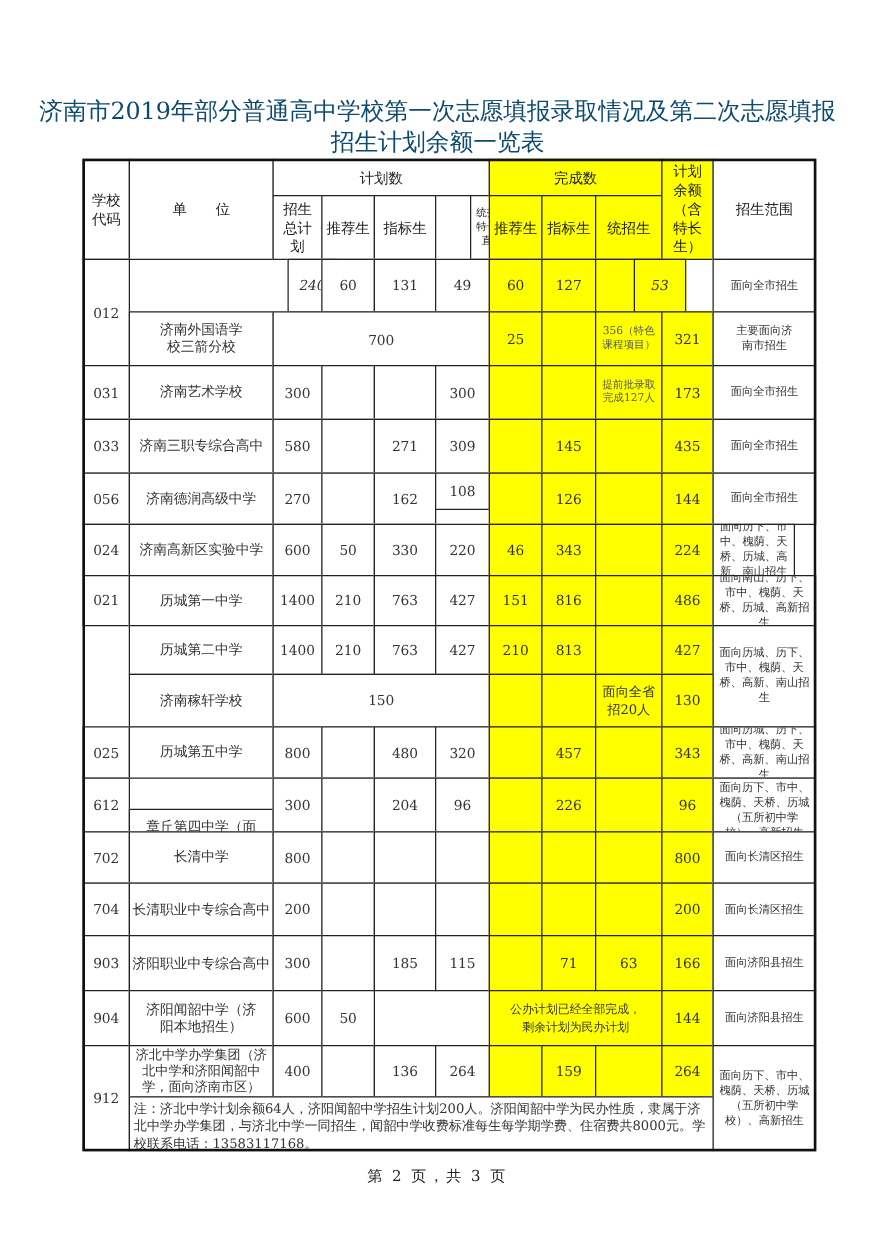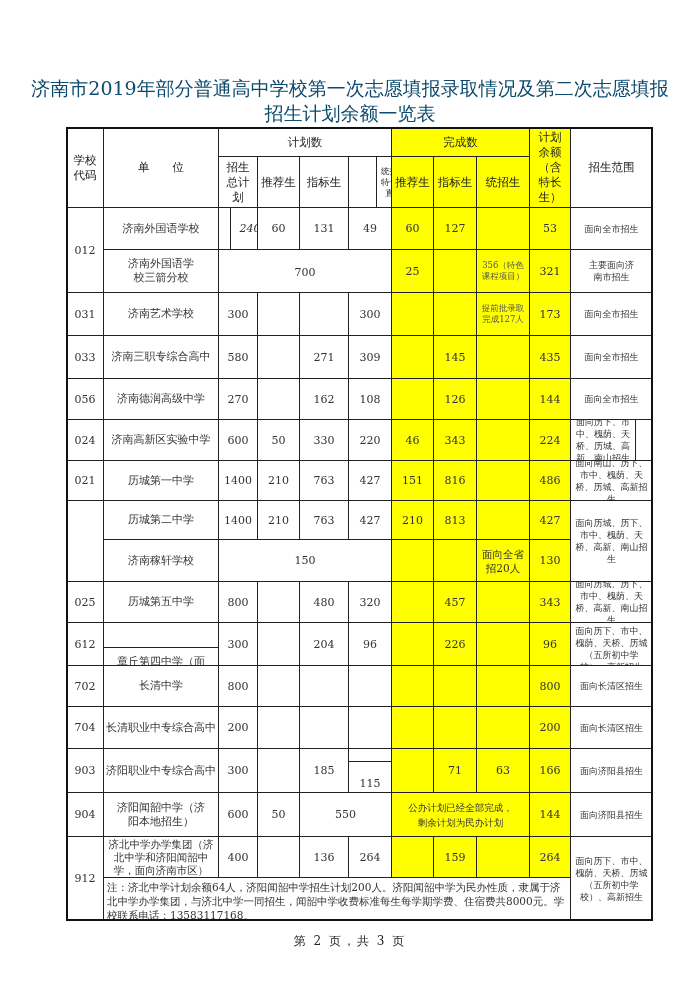--- a/index.html
+++ b/index.html
@@ -43,29 +43,28 @@
   <div class="cell hdr" style="left:299px;top:156px;width:50px;height:52px;">指标生</div>
   <div class="cell hdr small" style="left:348px;top:156px;width:44px;height:52px;padding:0 3px;">统招生、特长生、直升生</div>
   <div class="cell hdr y" style="left:391px;top:127px;width:139px;height:30px;">完成数</div>
   <div class="cell hdr y" style="left:391px;top:156px;width:43px;height:52px;">推荐生</div>
   <div class="cell hdr y" style="left:433px;top:156px;width:44px;height:52px;">指标生</div>
   <div class="cell hdr y" style="left:476px;top:156px;width:54px;height:52px;">统招生</div>
   <div class="cell hdr y" style="left:529px;top:127px;width:42px;height:81px;padding:0 3px;">计划余额（含特长生）</div>
   <div class="cell hdr" style="left:570px;top:127px;width:83px;height:81px;">招生范围</div>
 
   <div class="cell num" style="left:66px;top:207px;width:38px;height:86px;">012</div>
-  <div class="cell name" style="left:103px;top:207px;width:116px;height:43px;">济南外国语学校</div>
   <div class="cell num" style="left:230px;top:207px;width:40px;height:43px;font-style:italic;">240</div>
   <div class="cell num" style="left:257px;top:207px;width:43px;height:43px;">60</div>
   <div class="cell num" style="left:299px;top:207px;width:50px;height:43px;">131</div>
   <div class="cell num" style="left:348px;top:207px;width:44px;height:43px;">49</div>
   <div class="cell num y" style="left:391px;top:207px;width:43px;height:43px;">60</div>
   <div class="cell num y" style="left:433px;top:207px;width:44px;height:43px;">127</div>
   <div class="cell num y" style="left:476px;top:207px;width:54px;height:43px;"></div>
-  <div class="cell num y" style="left:529px;top:207px;width:42px;height:43px;">53</div>
+  <div class="cell num y" style="left:507px;top:207px;width:42px;height:43px;font-style:italic;">53</div>
   <div class="cell scope" style="left:570px;top:207px;width:83px;height:43px;">面向全市招生</div>
 
   <div class="cell name" style="left:103px;top:249px;width:116px;height:44px;padding:0 20px;">济南外国语学校三箭分校</div>
   <div class="cell num" style="left:218px;top:249px;width:174px;height:47px;">700</div>
   <div class="cell num y" style="left:391px;top:249px;width:43px;height:44px;">25</div>
   <div class="cell num y" style="left:433px;top:249px;width:44px;height:44px;"></div>
   <div class="cell note-s y" style="left:476px;top:249px;width:54px;height:44px;padding:0 3px;">356（特色课程项目）</div>
   <div class="cell num y" style="left:529px;top:249px;width:42px;height:44px;">321</div>
   <div class="cell scope" style="left:570px;top:249px;width:83px;height:44px;padding:0 14px;">主要面向济南市招生</div>
 
@@ -91,21 +90,21 @@
   <div class="cell num y" style="left:433px;top:335px;width:44px;height:44px;">145</div>
   <div class="cell num y" style="left:476px;top:335px;width:54px;height:44px;"></div>
   <div class="cell num y" style="left:529px;top:335px;width:42px;height:44px;">435</div>
   <div class="cell scope" style="left:570px;top:335px;width:83px;height:44px;">面向全市招生</div>
 
   <div class="cell num" style="left:66px;top:378px;width:38px;height:42px;">056</div>
   <div class="cell name" style="left:103px;top:378px;width:116px;height:42px;">济南德润高级中学</div>
   <div class="cell num" style="left:218px;top:378px;width:40px;height:42px;">270</div>
   <div class="cell num" style="left:257px;top:378px;width:43px;height:42px;"></div>
   <div class="cell num" style="left:299px;top:378px;width:50px;height:42px;">162</div>
-  <div class="cell num" style="left:348px;top:378px;width:44px;height:42px;">108</div>
+  <div class="cell num" style="left:348px;top:378px;width:44px;height:30px;">108</div>
   <div class="cell num y" style="left:391px;top:378px;width:43px;height:42px;"></div>
   <div class="cell num y" style="left:433px;top:378px;width:44px;height:42px;">126</div>
   <div class="cell num y" style="left:476px;top:378px;width:54px;height:42px;"></div>
   <div class="cell num y" style="left:529px;top:378px;width:42px;height:42px;">144</div>
   <div class="cell scope" style="left:570px;top:378px;width:83px;height:42px;">面向全市招生</div>
 
   <div class="cell num" style="left:66px;top:419px;width:38px;height:42px;">024</div>
   <div class="cell name" style="left:103px;top:419px;width:116px;height:42px;">济南高新区实验中学</div>
   <div class="cell num" style="left:218px;top:419px;width:40px;height:42px;">600</div>
   <div class="cell num" style="left:257px;top:419px;width:43px;height:42px;">50</div>
@@ -193,32 +192,31 @@
   <div class="cell num y" style="left:433px;top:706px;width:44px;height:43px;"></div>
   <div class="cell num y" style="left:476px;top:706px;width:54px;height:43px;"></div>
   <div class="cell num y" style="left:529px;top:706px;width:42px;height:43px;">200</div>
   <div class="cell scope" style="left:570px;top:706px;width:83px;height:43px;">面向长清区招生</div>
 
   <div class="cell num" style="left:66px;top:748px;width:38px;height:45px;">903</div>
   <div class="cell name" style="left:103px;top:748px;width:116px;height:45px;">济阳职业中专综合高中</div>
   <div class="cell num" style="left:218px;top:748px;width:40px;height:45px;">300</div>
   <div class="cell num" style="left:257px;top:748px;width:43px;height:45px;"></div>
   <div class="cell num" style="left:299px;top:748px;width:50px;height:45px;">185</div>
-  <div class="cell num" style="left:348px;top:748px;width:44px;height:45px;margin-top:13px;">115</div>
+  <div class="cell num" style="left:348px;top:748px;width:44px;height:45px;">115</div>
   <div class="cell num y" style="left:391px;top:748px;width:43px;height:45px;"></div>
   <div class="cell num y" style="left:433px;top:748px;width:44px;height:45px;">71</div>
   <div class="cell num y" style="left:476px;top:748px;width:54px;height:45px;">63</div>
   <div class="cell num y" style="left:529px;top:748px;width:42px;height:45px;">166</div>
   <div class="cell scope" style="left:570px;top:748px;width:83px;height:45px;">面向济阳县招生</div>
 
   <div class="cell num" style="left:66px;top:792px;width:38px;height:45px;">904</div>
   <div class="cell name" style="left:103px;top:792px;width:116px;height:45px;padding:0 12px;">济阳闻韶中学（济阳本地招生）</div>
   <div class="cell num" style="left:218px;top:792px;width:40px;height:45px;">600</div>
   <div class="cell num" style="left:257px;top:792px;width:43px;height:45px;">50</div>
-  <div class="cell num" style="left:299px;top:792px;width:93px;height:45px;">550</div>
   <div class="cell y" style="left:391px;top:792px;width:139px;height:45px;font-size:9.5px;line-height:15px;padding:0 12px;color:#333;">公办计划已经全部完成，剩余计划为民办计划</div>
   <div class="cell num y" style="left:529px;top:792px;width:42px;height:45px;">144</div>
   <div class="cell scope" style="left:570px;top:792px;width:83px;height:45px;">面向济阳县招生</div>
 
   <div class="cell num" style="left:66px;top:836px;width:38px;height:85px;">912</div>
   <div class="cell name" style="left:103px;top:836px;width:116px;height:42px;font-size:10.5px;line-height:13px;padding:0 3px;">济北中学办学集团（济北中学和济阳闻韶中学，面向济南市区）</div>
   <div class="cell num" style="left:218px;top:836px;width:40px;height:42px;">400</div>
   <div class="cell num" style="left:257px;top:836px;width:43px;height:42px;"></div>
   <div class="cell num" style="left:299px;top:836px;width:50px;height:42px;">136</div>
   <div class="cell num" style="left:348px;top:836px;width:44px;height:42px;">264</div>

